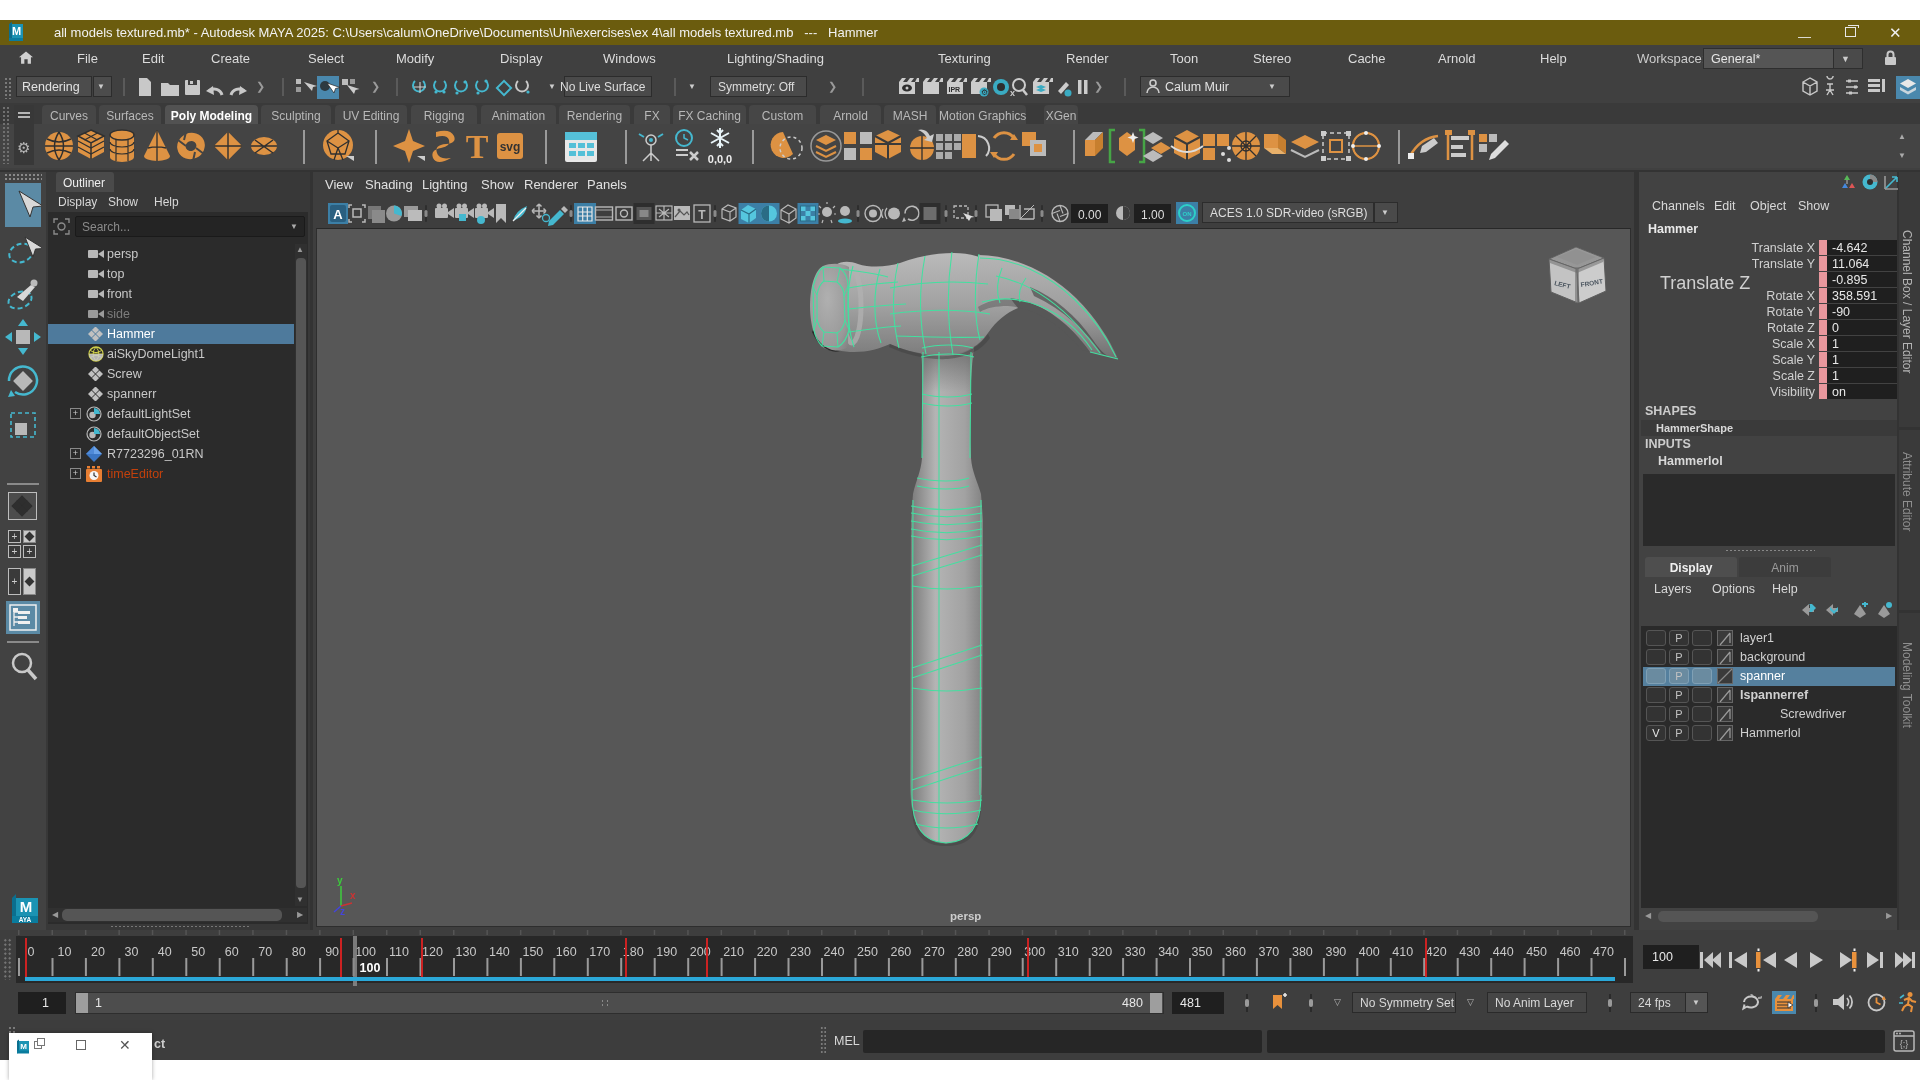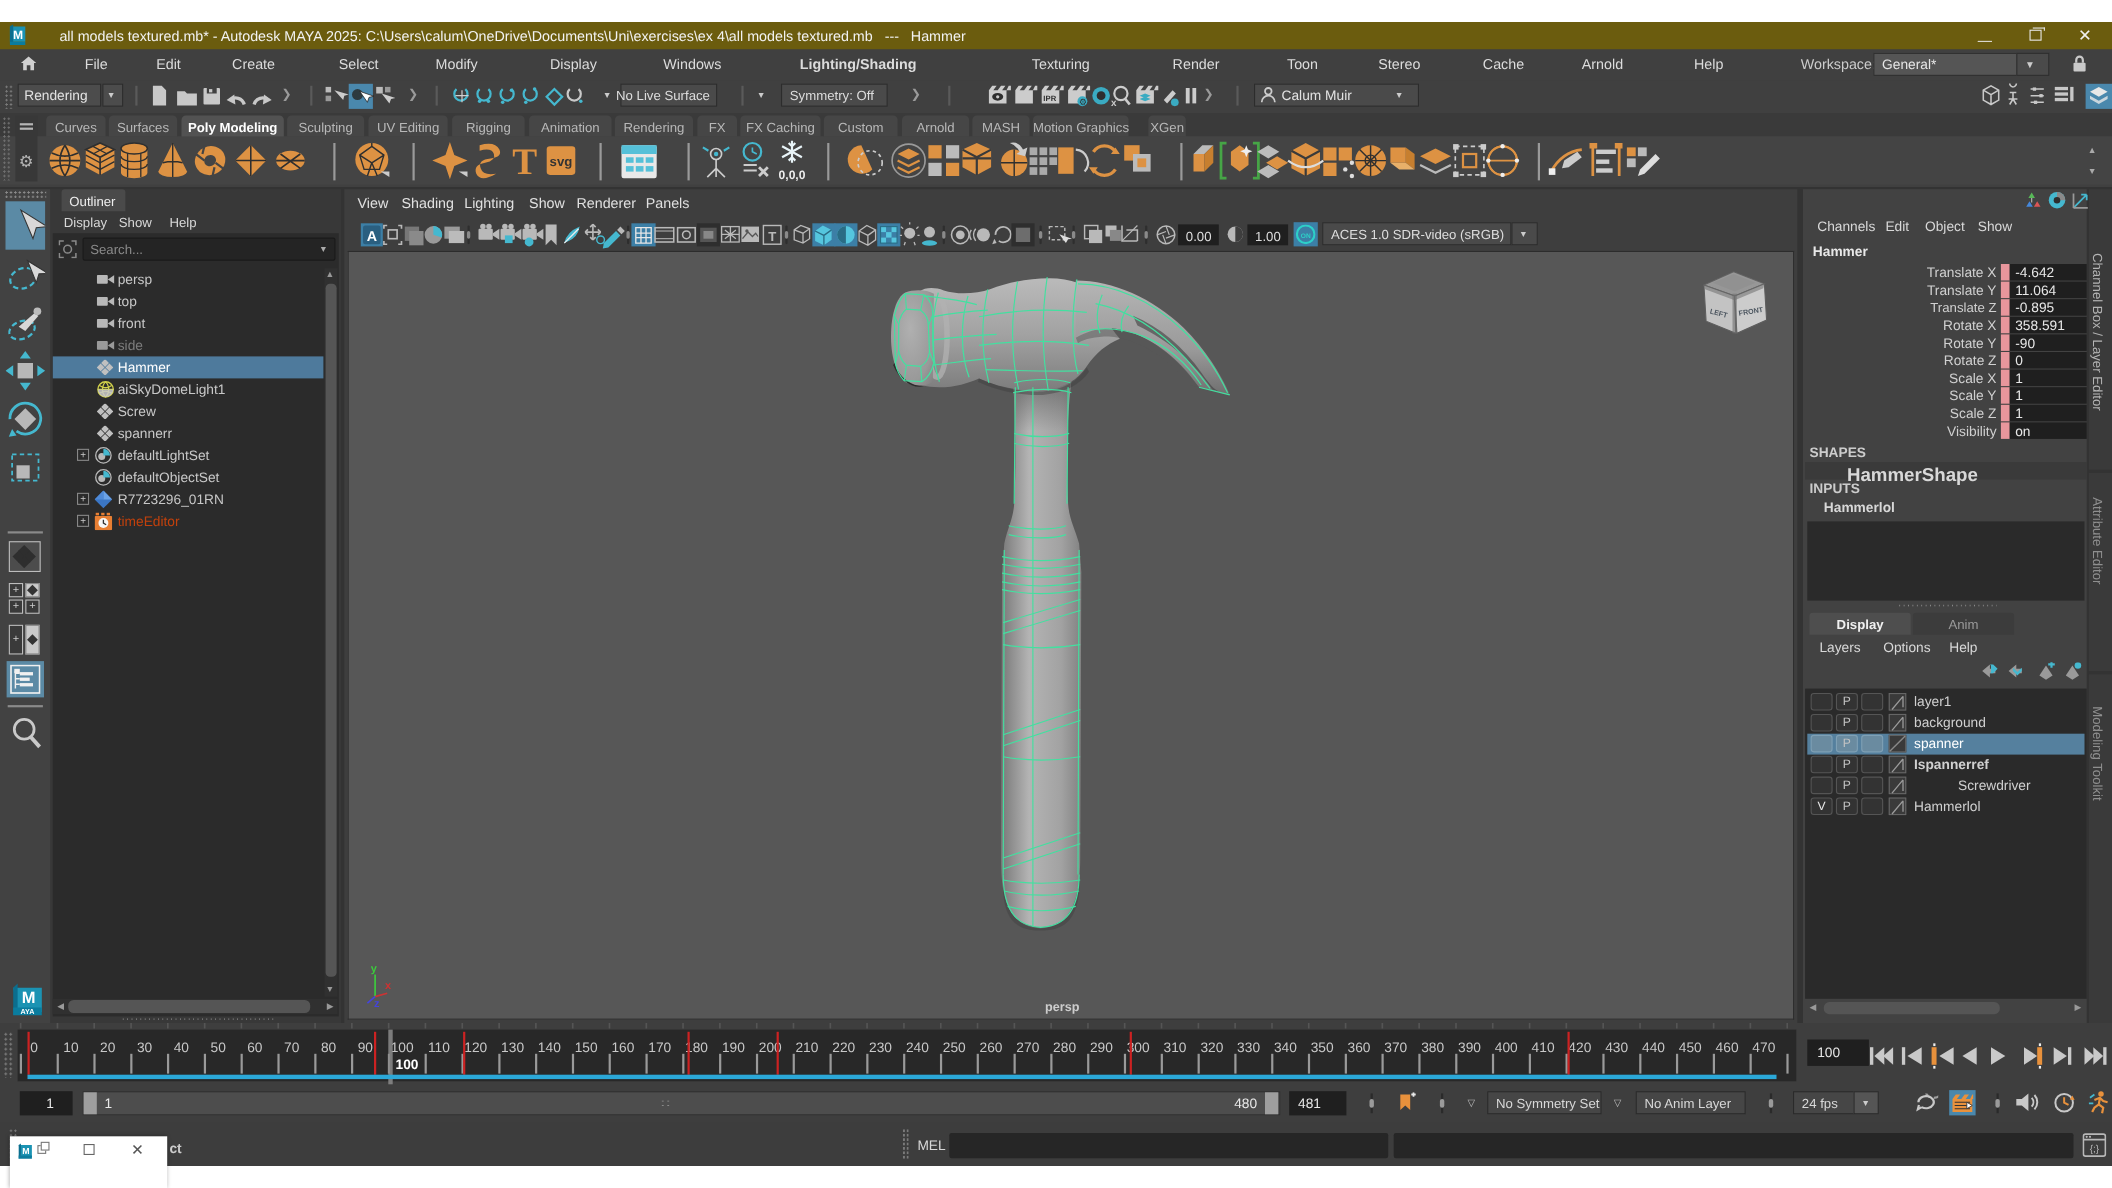--- a/index.html
+++ b/index.html
@@ -28,21 +28,21 @@
 <svg class="r" style="left:19px;top:51px;" width="14" height="14" viewBox="0 0 17 16">
   <path d="M8.5 0 L17 7 L14.5 7 L14.5 15 L10.5 15 L10.5 9.5 L6.5 9.5 L6.5 15 L2.5 15 L2.5 7 L0 7 Z" fill="#cfcfcf"></path>
 </svg>
 <div class="tx" style="left:77px;top:52px;">File</div>
 <div class="tx" style="left:142px;top:52px;">Edit</div>
 <div class="tx" style="left:211px;top:52px;">Create</div>
 <div class="tx" style="left:308px;top:52px;">Select</div>
 <div class="tx" style="left:396px;top:52px;">Modify</div>
 <div class="tx" style="left:500px;top:52px;">Display</div>
 <div class="tx" style="left:603px;top:52px;">Windows</div>
-<div class="tx" style="left:727px;top:52px;font-weight:bold;">Lighting/Shading</div>
+<div class="tx" style="left:727px;top:52px;">Lighting/Shading</div>
 <div class="tx" style="left:938px;top:52px;">Texturing</div>
 <div class="tx" style="left:1066px;top:52px;">Render</div>
 <div class="tx" style="left:1170px;top:52px;">Toon</div>
 <div class="tx" style="left:1253px;top:52px;">Stereo</div>
 <div class="tx" style="left:1348px;top:52px;">Cache</div>
 <div class="tx" style="left:1438px;top:52px;">Arnold</div>
 <div class="tx" style="left:1540px;top:52px;">Help</div>
 <div class="tx" style="left:1637px;top:52px;color:#cccccc;">Workspace:</div>
 <div class="r" style="left:1703px;top:48px;width:160px;height:21px;background:#555555;border:1px solid #2e2e2e;"></div>
 <div class="tx" style="left:1711px;top:53px;color:#e6e6e6;font-size:12.5px;">General*</div>
@@ -963,21 +963,21 @@
 <div class="tx" style="left:1798px;top:200px;color:#d8d8d8;font-size:12.5px;">Show</div>
 <div class="tx" style="left:1648px;top:223px;color:#e8e8e8;font-size:12.5px;font-weight:bold;">Hammer</div>
 <div class="tx" style="left:1660px;top:242px;width:155px;text-align:right;color:#d0d0d0;font-size:12.5px;">Translate X</div>
 <div class="r" style="left:1819px;top:240px;width:8px;height:15px;background:#e8969c;"></div>
 <div class="r" style="left:1827px;top:240px;width:70px;height:15px;background:#1f1f1f;"></div>
 <div class="tx" style="left:1832px;top:242px;color:#e8e8e8;font-size:12.5px;">-4.642</div>
 <div class="tx" style="left:1660px;top:258px;width:155px;text-align:right;color:#d0d0d0;font-size:12.5px;">Translate Y</div>
 <div class="r" style="left:1819px;top:256px;width:8px;height:15px;background:#e8969c;"></div>
 <div class="r" style="left:1827px;top:256px;width:70px;height:15px;background:#1f1f1f;"></div>
 <div class="tx" style="left:1832px;top:258px;color:#e8e8e8;font-size:12.5px;">11.064</div>
-<div class="tx" style="left:1660px;top:274px;width:155px;text-align:right;color:#d0d0d0;font-size:12px;">Translate Z</div>
+<div class="tx" style="left:1660px;top:274px;width:155px;text-align:left;color:#d0d0d0;font-size:18px;">Translate Z</div>
 <div class="r" style="left:1819px;top:272px;width:8px;height:15px;background:#e8969c;"></div>
 <div class="r" style="left:1827px;top:272px;width:70px;height:15px;background:#1f1f1f;"></div>
 <div class="tx" style="left:1832px;top:274px;color:#e8e8e8;font-size:12.5px;">-0.895</div>
 <div class="tx" style="left:1660px;top:290px;width:155px;text-align:right;color:#d0d0d0;font-size:12.5px;">Rotate X</div>
 <div class="r" style="left:1819px;top:288px;width:8px;height:15px;background:#e8969c;"></div>
 <div class="r" style="left:1827px;top:288px;width:70px;height:15px;background:#1f1f1f;"></div>
 <div class="tx" style="left:1832px;top:290px;color:#e8e8e8;font-size:12.5px;">358.591</div>
 <div class="tx" style="left:1660px;top:306px;width:155px;text-align:right;color:#d0d0d0;font-size:12.5px;">Rotate Y</div>
 <div class="r" style="left:1819px;top:304px;width:8px;height:15px;background:#e8969c;"></div>
 <div class="r" style="left:1827px;top:304px;width:70px;height:15px;background:#1f1f1f;"></div>
@@ -997,21 +997,21 @@
 <div class="tx" style="left:1660px;top:370px;width:155px;text-align:right;color:#d0d0d0;font-size:12.5px;">Scale Z</div>
 <div class="r" style="left:1819px;top:368px;width:8px;height:15px;background:#e8969c;"></div>
 <div class="r" style="left:1827px;top:368px;width:70px;height:15px;background:#1f1f1f;"></div>
 <div class="tx" style="left:1832px;top:370px;color:#e8e8e8;font-size:12.5px;">1</div>
 <div class="tx" style="left:1660px;top:386px;width:155px;text-align:right;color:#d0d0d0;font-size:12.5px;">Visibility</div>
 <div class="r" style="left:1819px;top:384px;width:8px;height:15px;background:#e8969c;"></div>
 <div class="r" style="left:1827px;top:384px;width:70px;height:15px;background:#1f1f1f;"></div>
 <div class="tx" style="left:1832px;top:386px;color:#e8e8e8;font-size:12.5px;">on</div>
 <div class="tx" style="left:1645px;top:405px;color:#cccccc;font-size:12.5px;font-weight:bold;">SHAPES</div>
 <div class="r" style="left:1641px;top:420px;width:256px;height:16px;background:#3a3a3a;"></div>
-<div class="tx" style="left:1656px;top:423px;color:#d8d8d8;font-size:17px;font-weight:bold;margin-left:23px;">HammerShape</div>
+<div class="tx" style="left:1656px;top:423px;color:#d8d8d8;font-size:11px;font-weight:bold;">HammerShape</div>
 <div class="tx" style="left:1645px;top:438px;color:#cccccc;font-size:12.5px;font-weight:bold;">INPUTS</div>
 <div class="tx" style="left:1658px;top:455px;color:#d8d8d8;font-size:12.5px;font-weight:bold;">Hammerlol</div>
 <div class="r" style="left:1643px;top:474px;width:252px;height:72px;background:#2a2a2a;"></div>
 <div class="r" style="left:1725px;top:549px;width:90px;height:3px;background-image:radial-gradient(#888 0.8px,transparent 0.8px);background-size:4px 3px;"></div>
 <div class="r" style="left:1645px;top:557px;width:92px;height:20px;background:#4e4e4e;border-radius:3px 3px 0 0;"></div>
 <div class="tx" style="left:1645px;top:562px;width:92px;text-align:center;color:#f0f0f0;font-size:12px;font-weight:bold;">Display</div>
 <div class="r" style="left:1739px;top:557px;width:92px;height:20px;background:#3c3c3c;border-radius:3px 3px 0 0;"></div>
 <div class="tx" style="left:1739px;top:562px;width:92px;text-align:center;color:#9a9a9a;font-size:12px;">Anim</div>
 <div class="tx" style="left:1654px;top:583px;color:#d8d8d8;font-size:12.5px;">Layers</div>
 <div class="tx" style="left:1712px;top:583px;color:#d8d8d8;font-size:12.5px;">Options</div>

